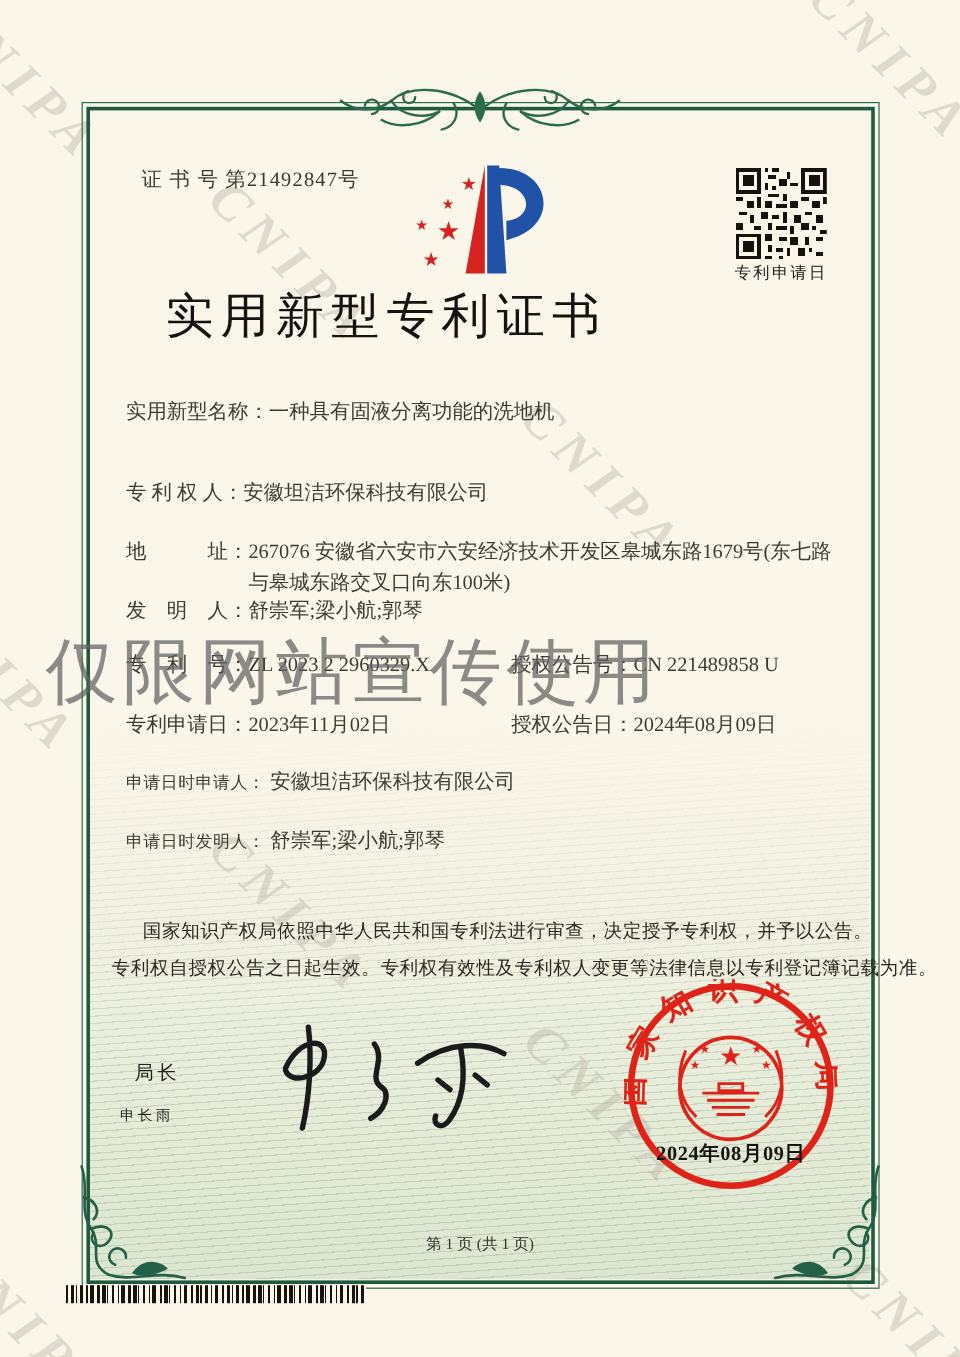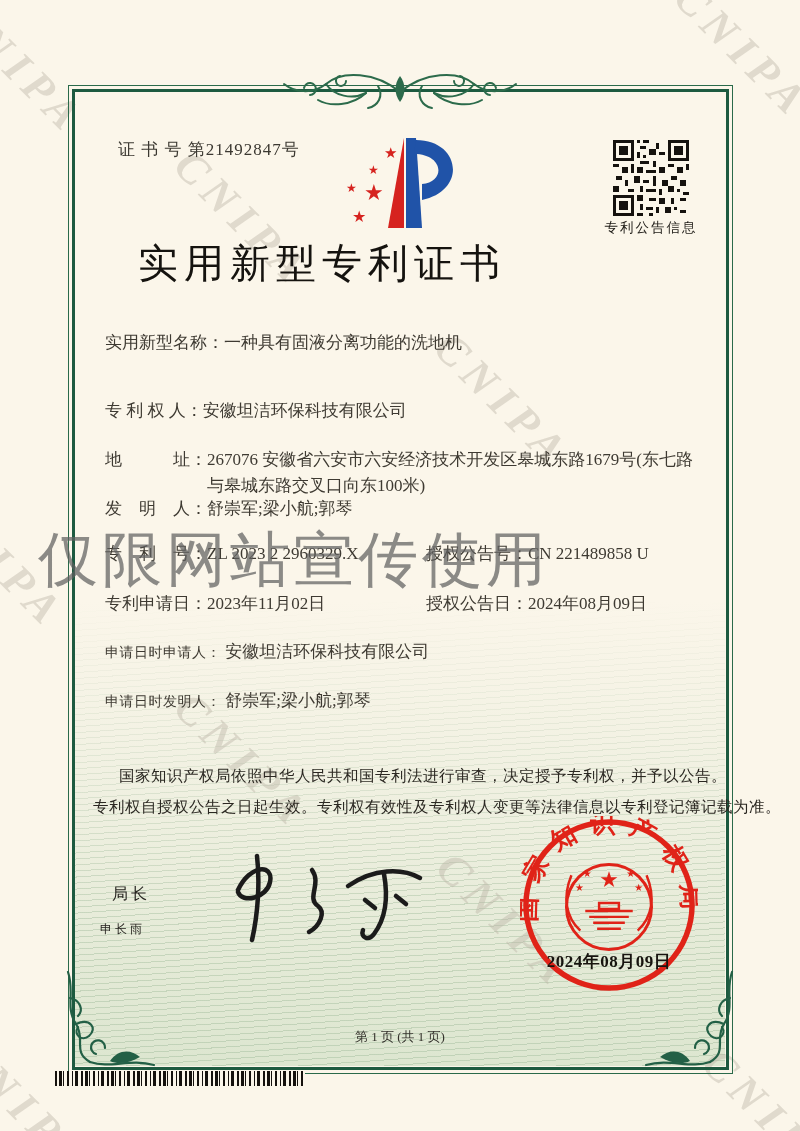--- a/index.html
+++ b/index.html
@@ -206,21 +206,21 @@
         <rect x="9" y="21" width="1" height="2"></rect>
         <rect x="11" y="22" width="2" height="1"></rect>
       <rect x="14" y="22" width="1" height="2"></rect>
         <rect x="17" y="22" width="2" height="2"></rect>
         <rect x="20" y="22" width="1" height="1"></rect>
       <rect x="22" y="23" width="2" height="1"></rect>
         <rect x="8" y="24" width="2" height="1"></rect>
         <rect x="12" y="24" width="1" height="1"></rect>
     </g>
   </svg>
-  <div class="qr-label">专利公告信息</div>
+  <div class="qr-label">专利申请日</div>
 
   <div class="title">实用新型专利证书</div>
 
   <div class="field-row row-patentee">
     <span class="lbl">专 利 权 人：</span><span class="val">安徽坦洁环保科技有限公司</span>
   </div>
   <div class="field-row row-name">
     <span class="lbl">实用新型名称：</span><span class="val">一种具有固液分离功能的洗地机</span>
   </div>
   <div class="field-row row-address">

